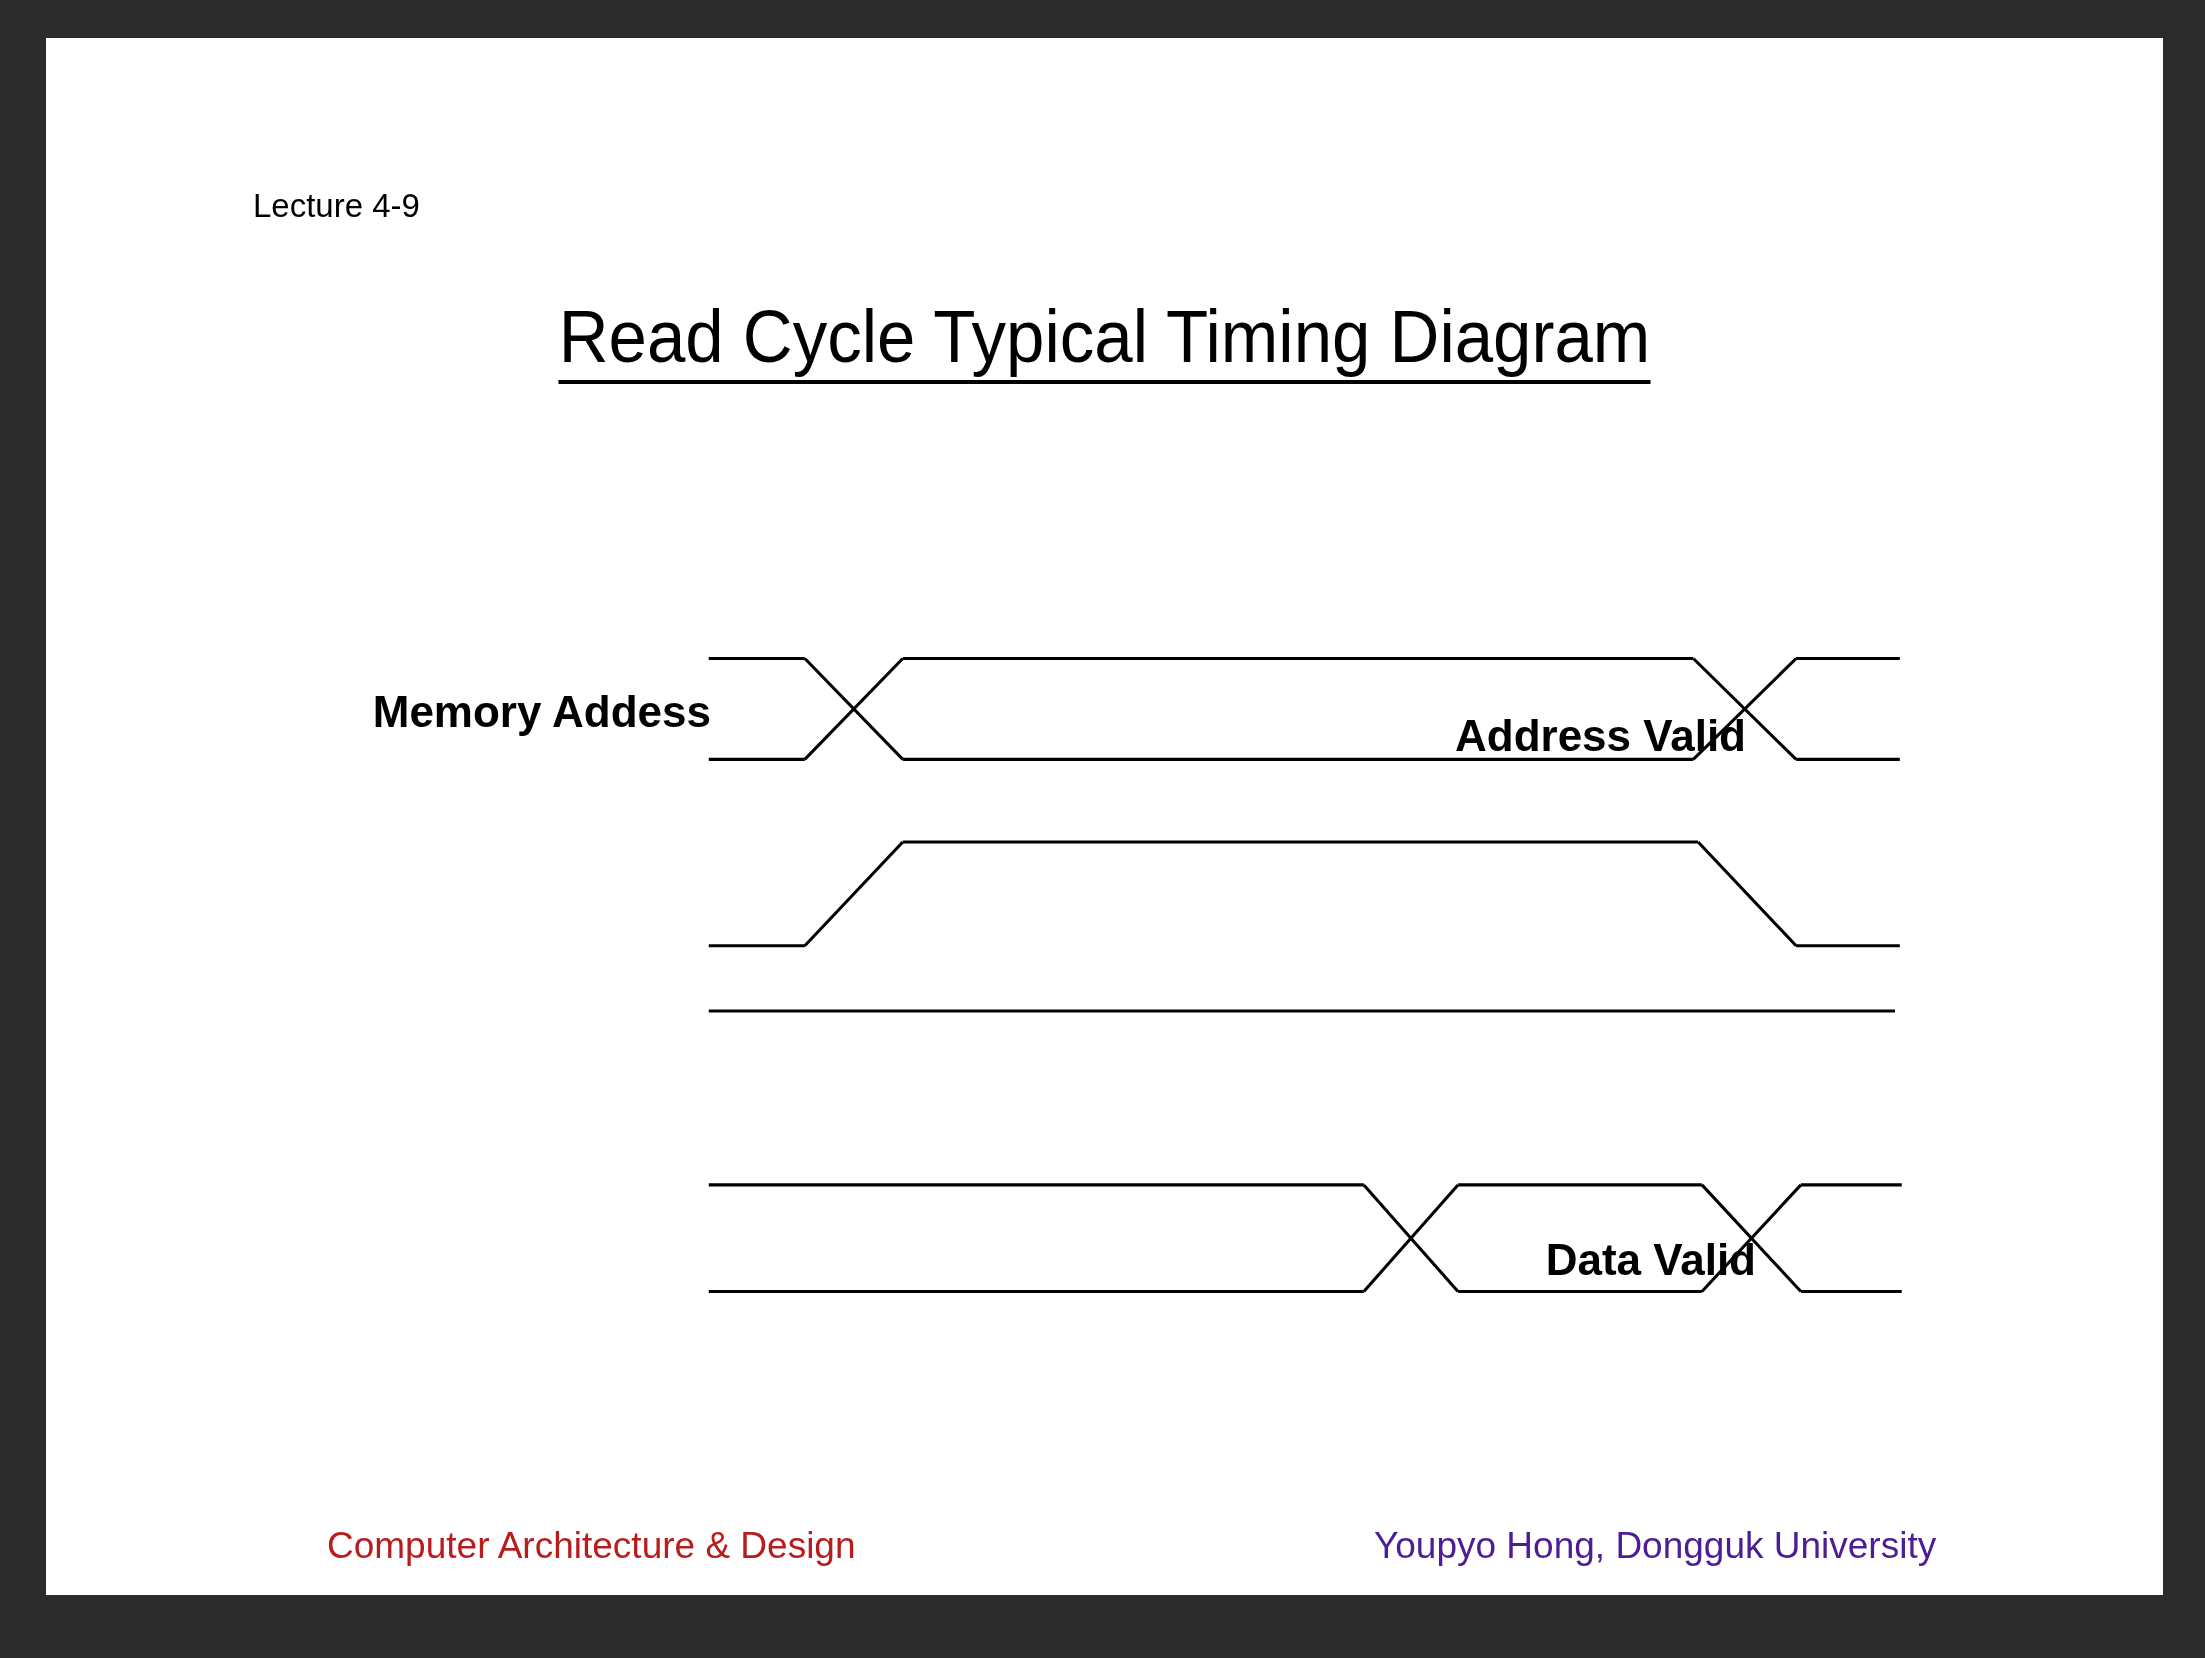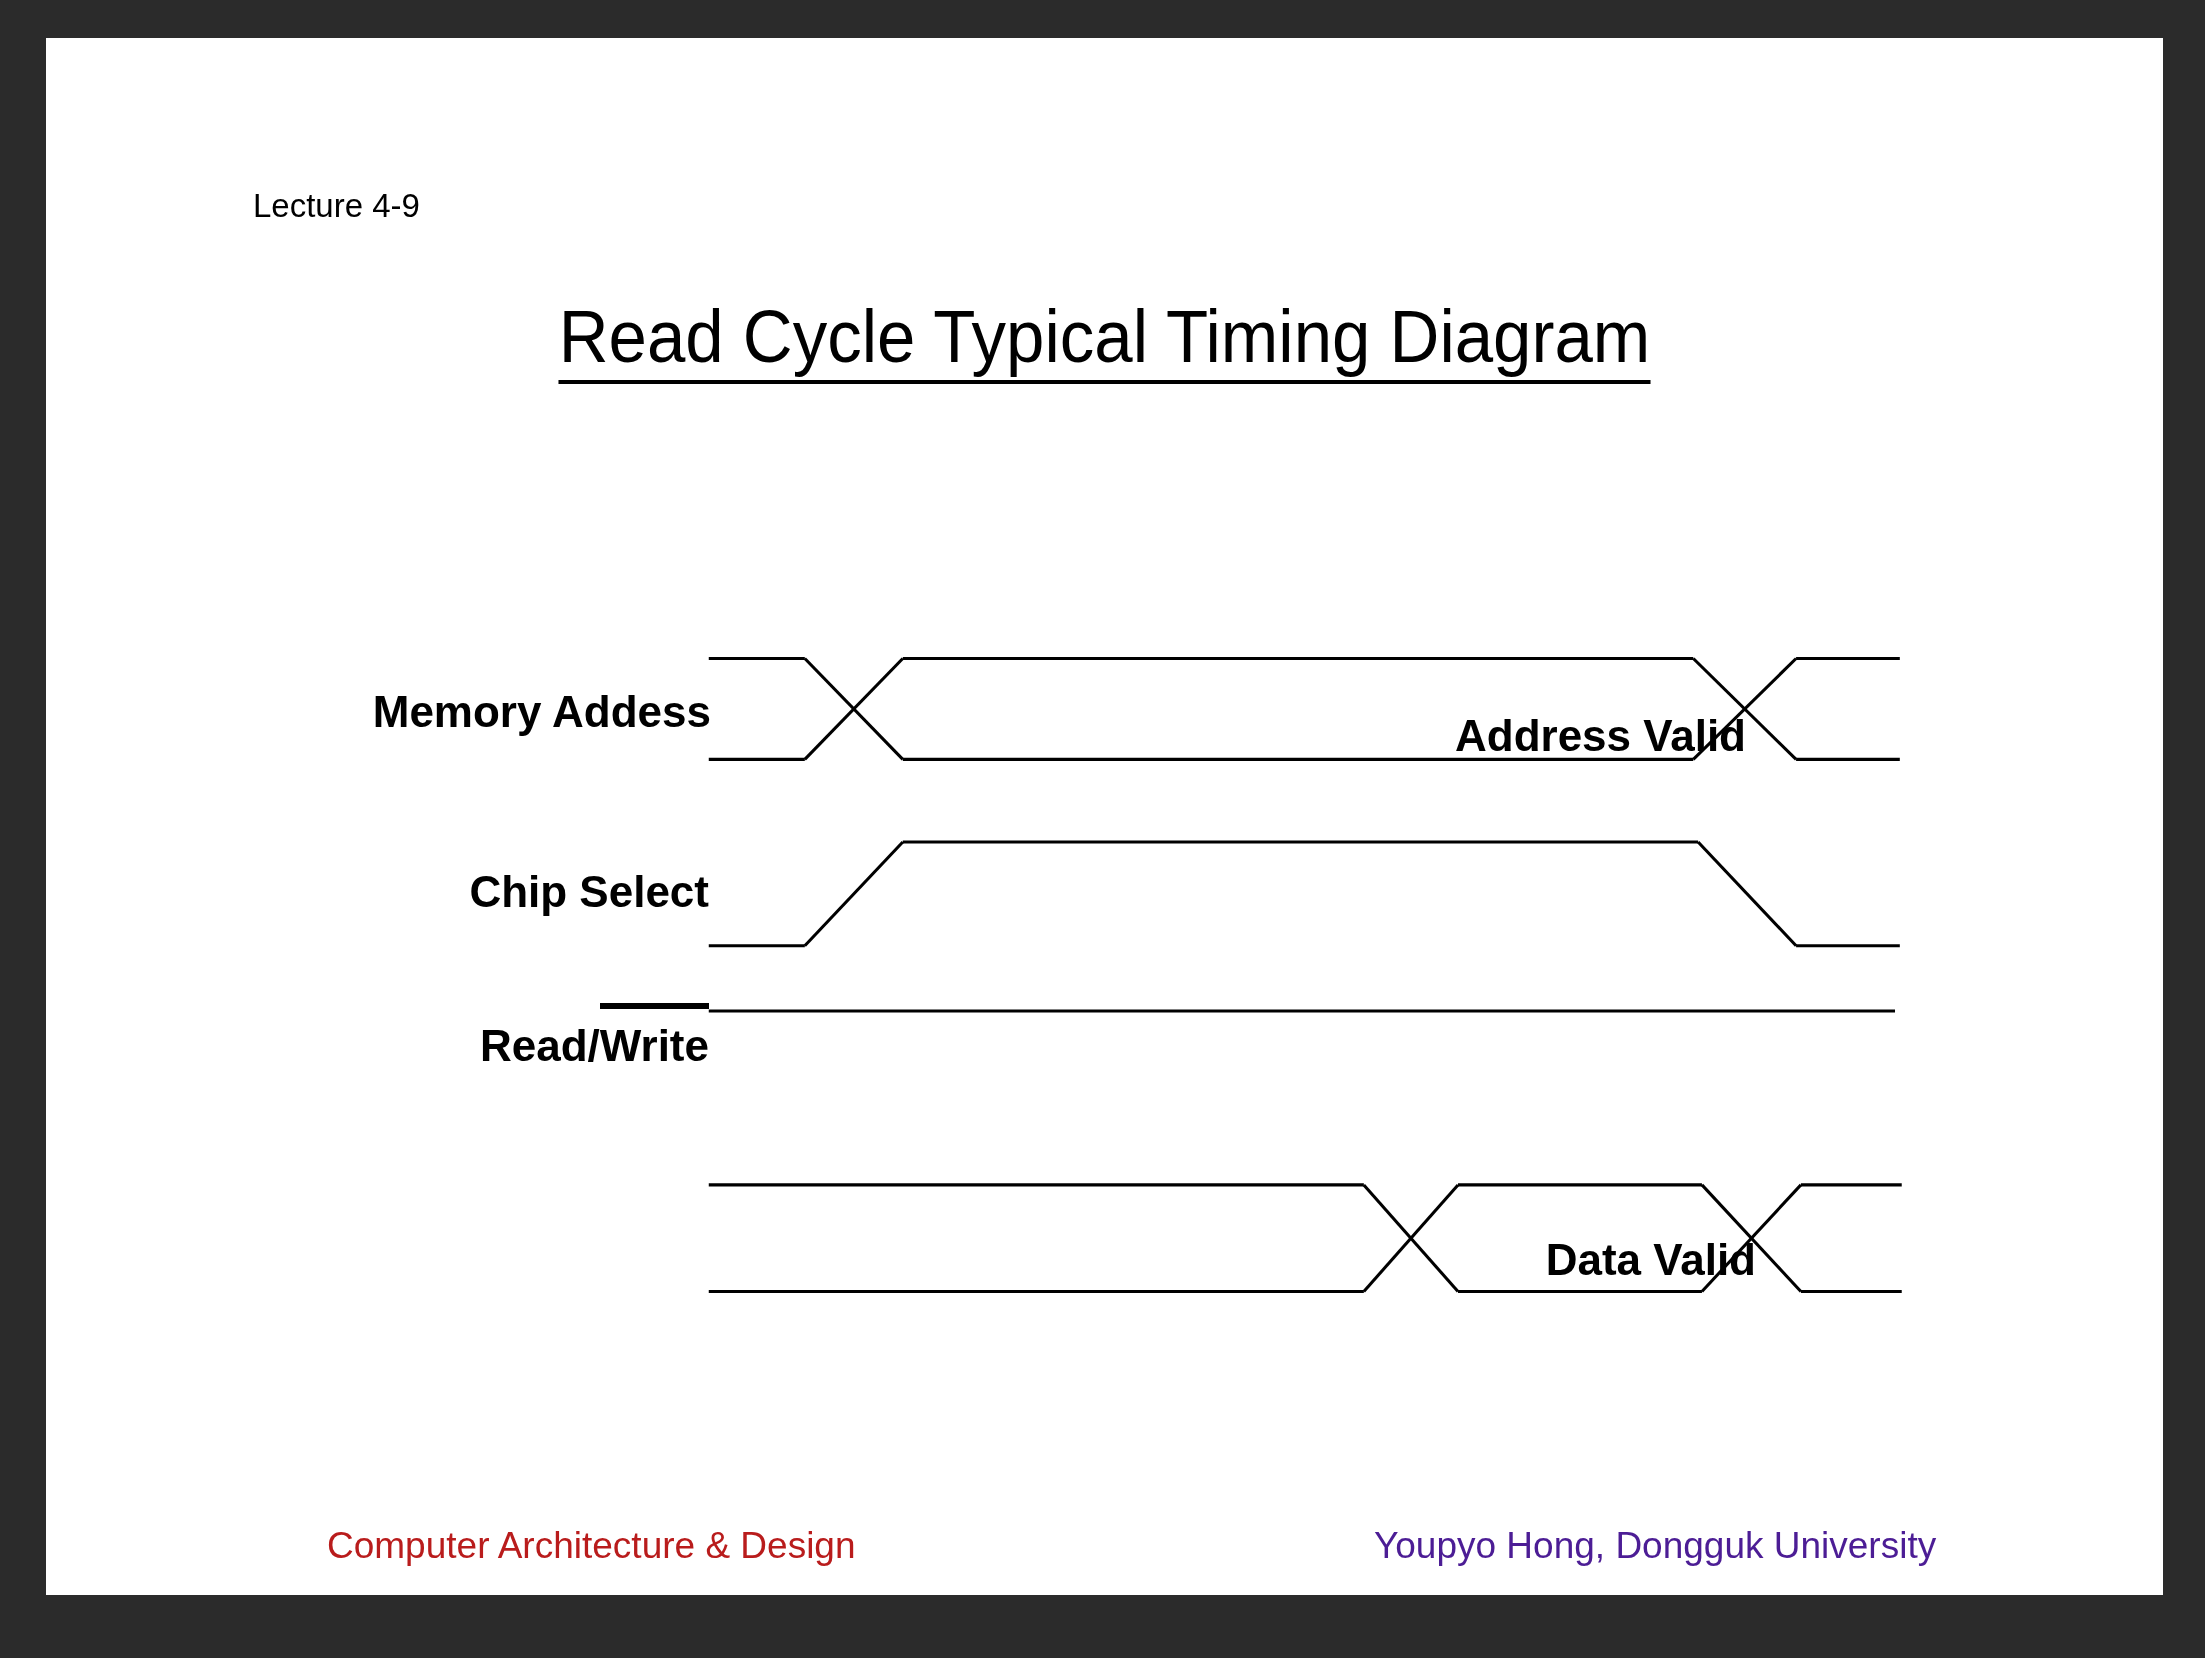--- a/index.html
+++ b/index.html
@@ -199,23 +199,21 @@
             <path d="M 1827 1194 L 1932 1194"></path>
             <path d="M 1827 1305 L 1932 1305"></path>
           </g>
 
         </g>
       </svg>
     </div>
 
     <div class="sig-label l-addr">Memory Addess</div>
 
-    <div class="sig-label l-cs">Chip Select</div>
-
-    <div class="sig-label l-rw"><span>Read/</span><span class="overbar-wrap"><span class="bar"></span><span>Write</span></span></div>
+
 
 
     <div class="bus-value v-addr">Address Valid</div>
 
     <div class="bus-value v-data">Data Valid</div>
 
     <div class="footer-left">Computer Architecture &amp; Design</div>
 
     <div class="footer-right">Youpyo Hong, Dongguk University</div>
 

